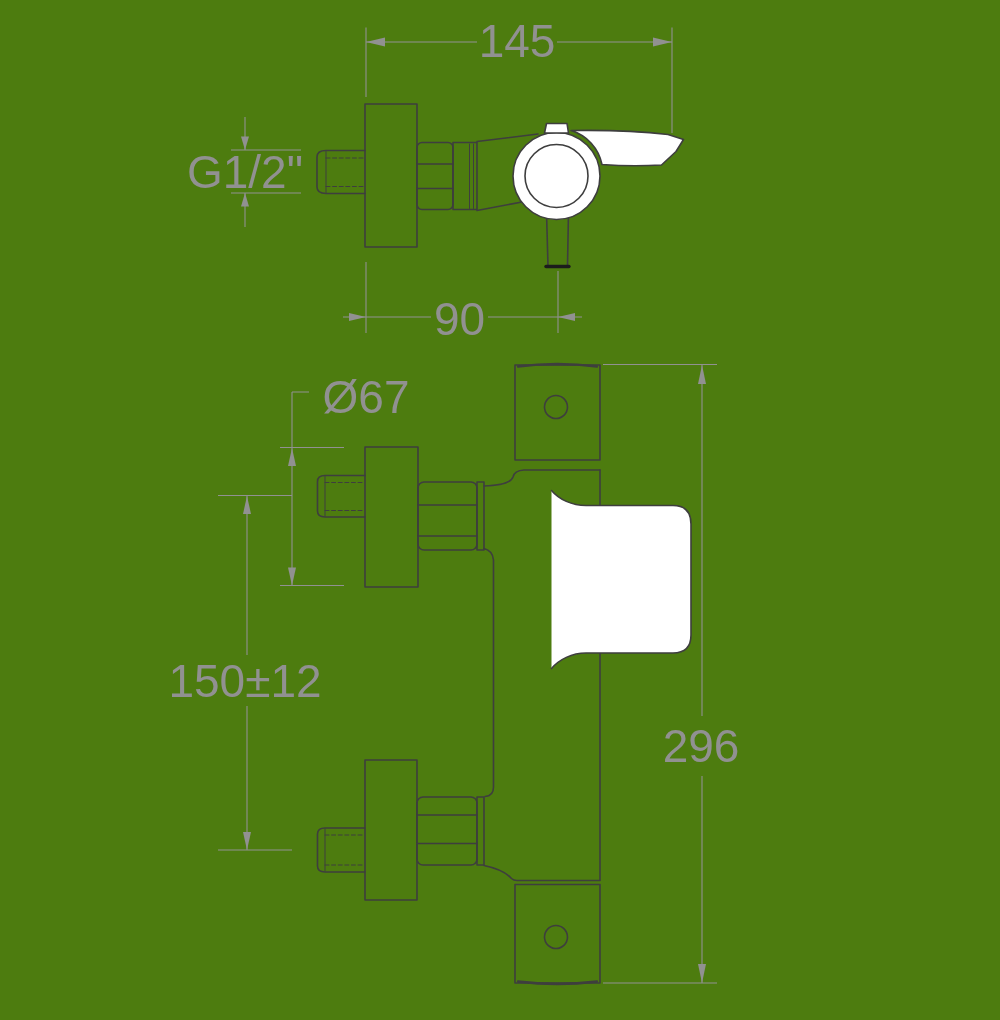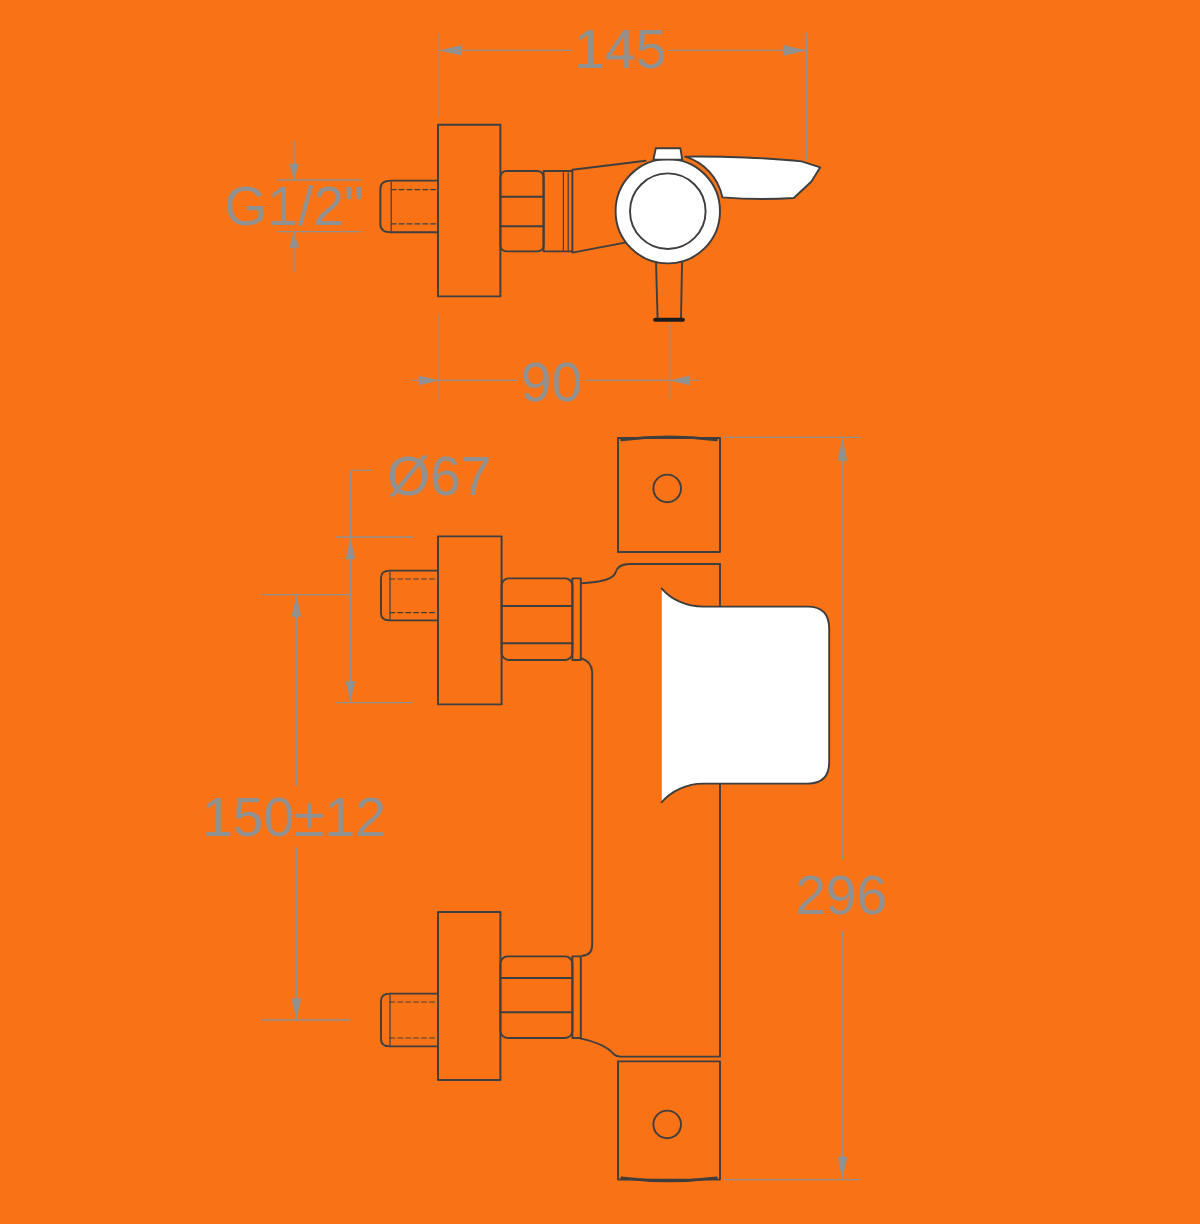--- a/index.html
+++ b/index.html
@@ -1,16 +1,16 @@
 <!DOCTYPE html>
 <html><head>
 <meta charset="utf-8">
 <style>
   html,body{margin:0;padding:0;background:#ffffff;}
-  .stage{position:relative;width:1000px;height:1020px;background:#f97316;overflow:hidden;}
+  .stage{position:relative;width:1000px;height:1020px;background:#4d7c0f;overflow:hidden;}
   svg{display:block;}
 
   
   .outlines path,.outlines rect,.outlines circle{fill:none;stroke-width:1.6;stroke-linecap:round;stroke-linejoin:round;}
   .outlines .solid{fill:#ffffff;}
   .outlines .thin{stroke-width:1;}
   .outlines .dashed{stroke-width:1;stroke-dasharray:4 2.6;}
   .outlines .arc{stroke-width:2.3;}
   .outlines .cap{stroke-width:3.4;}
 

